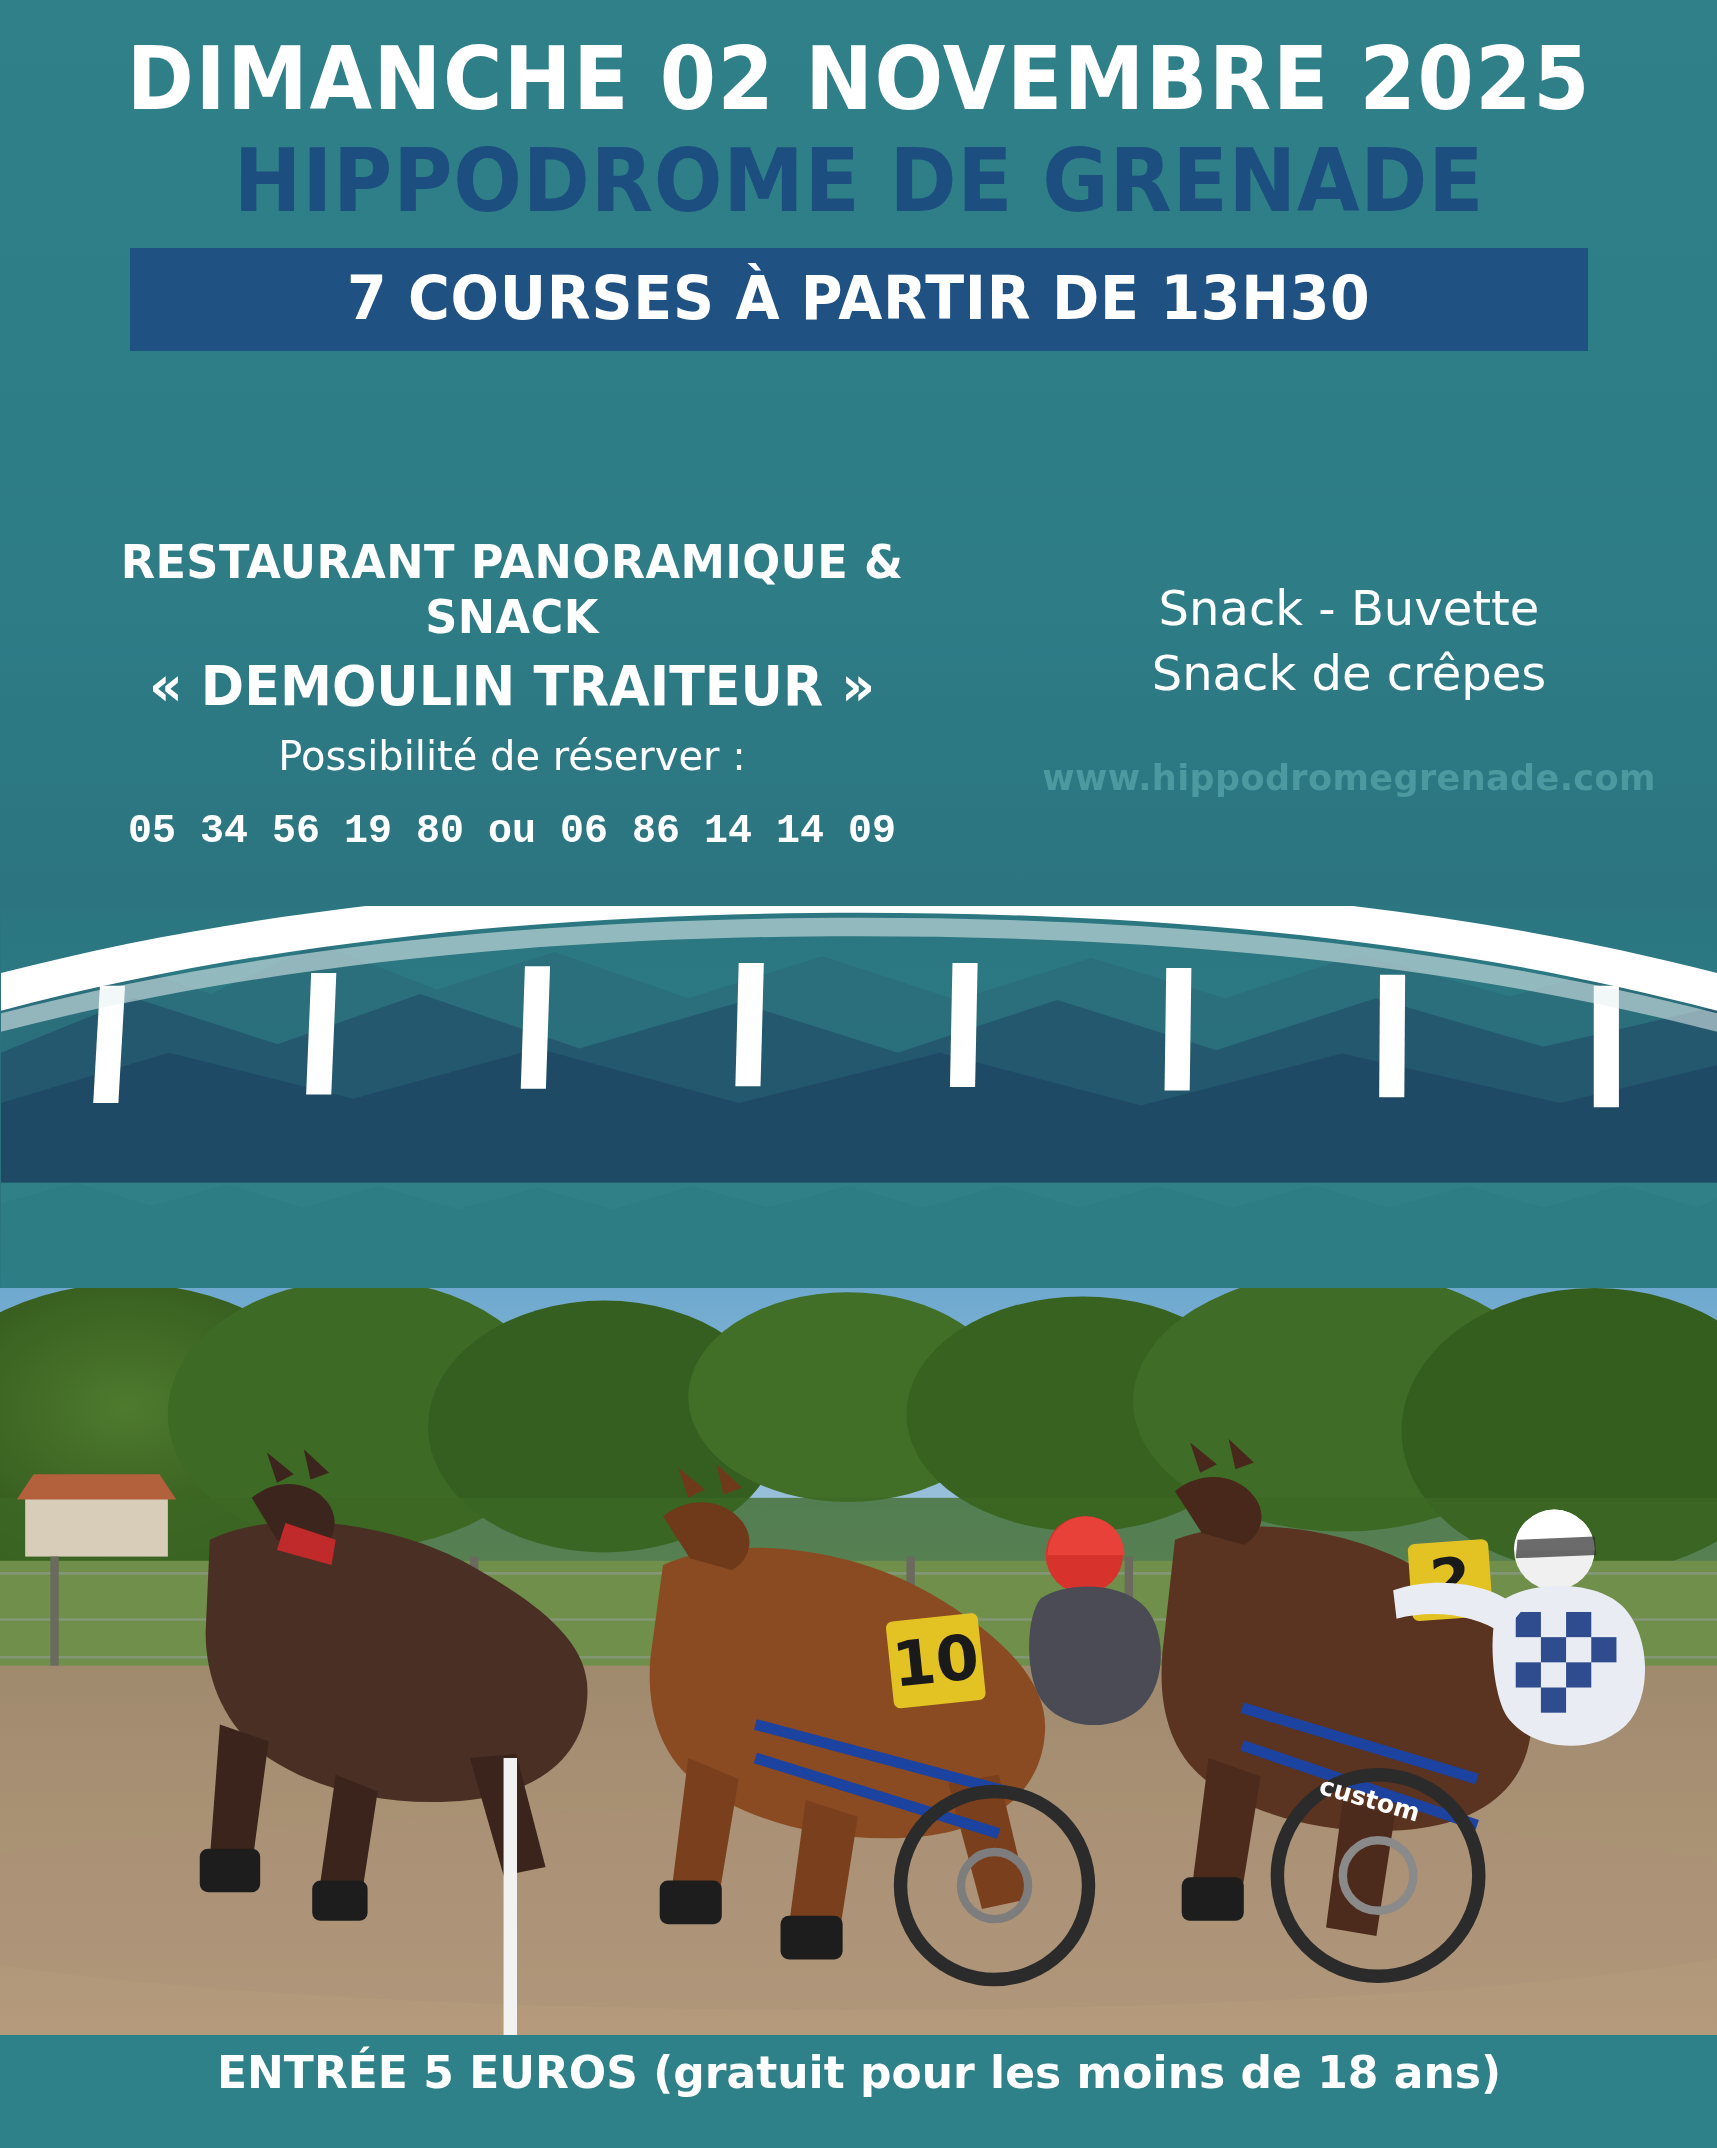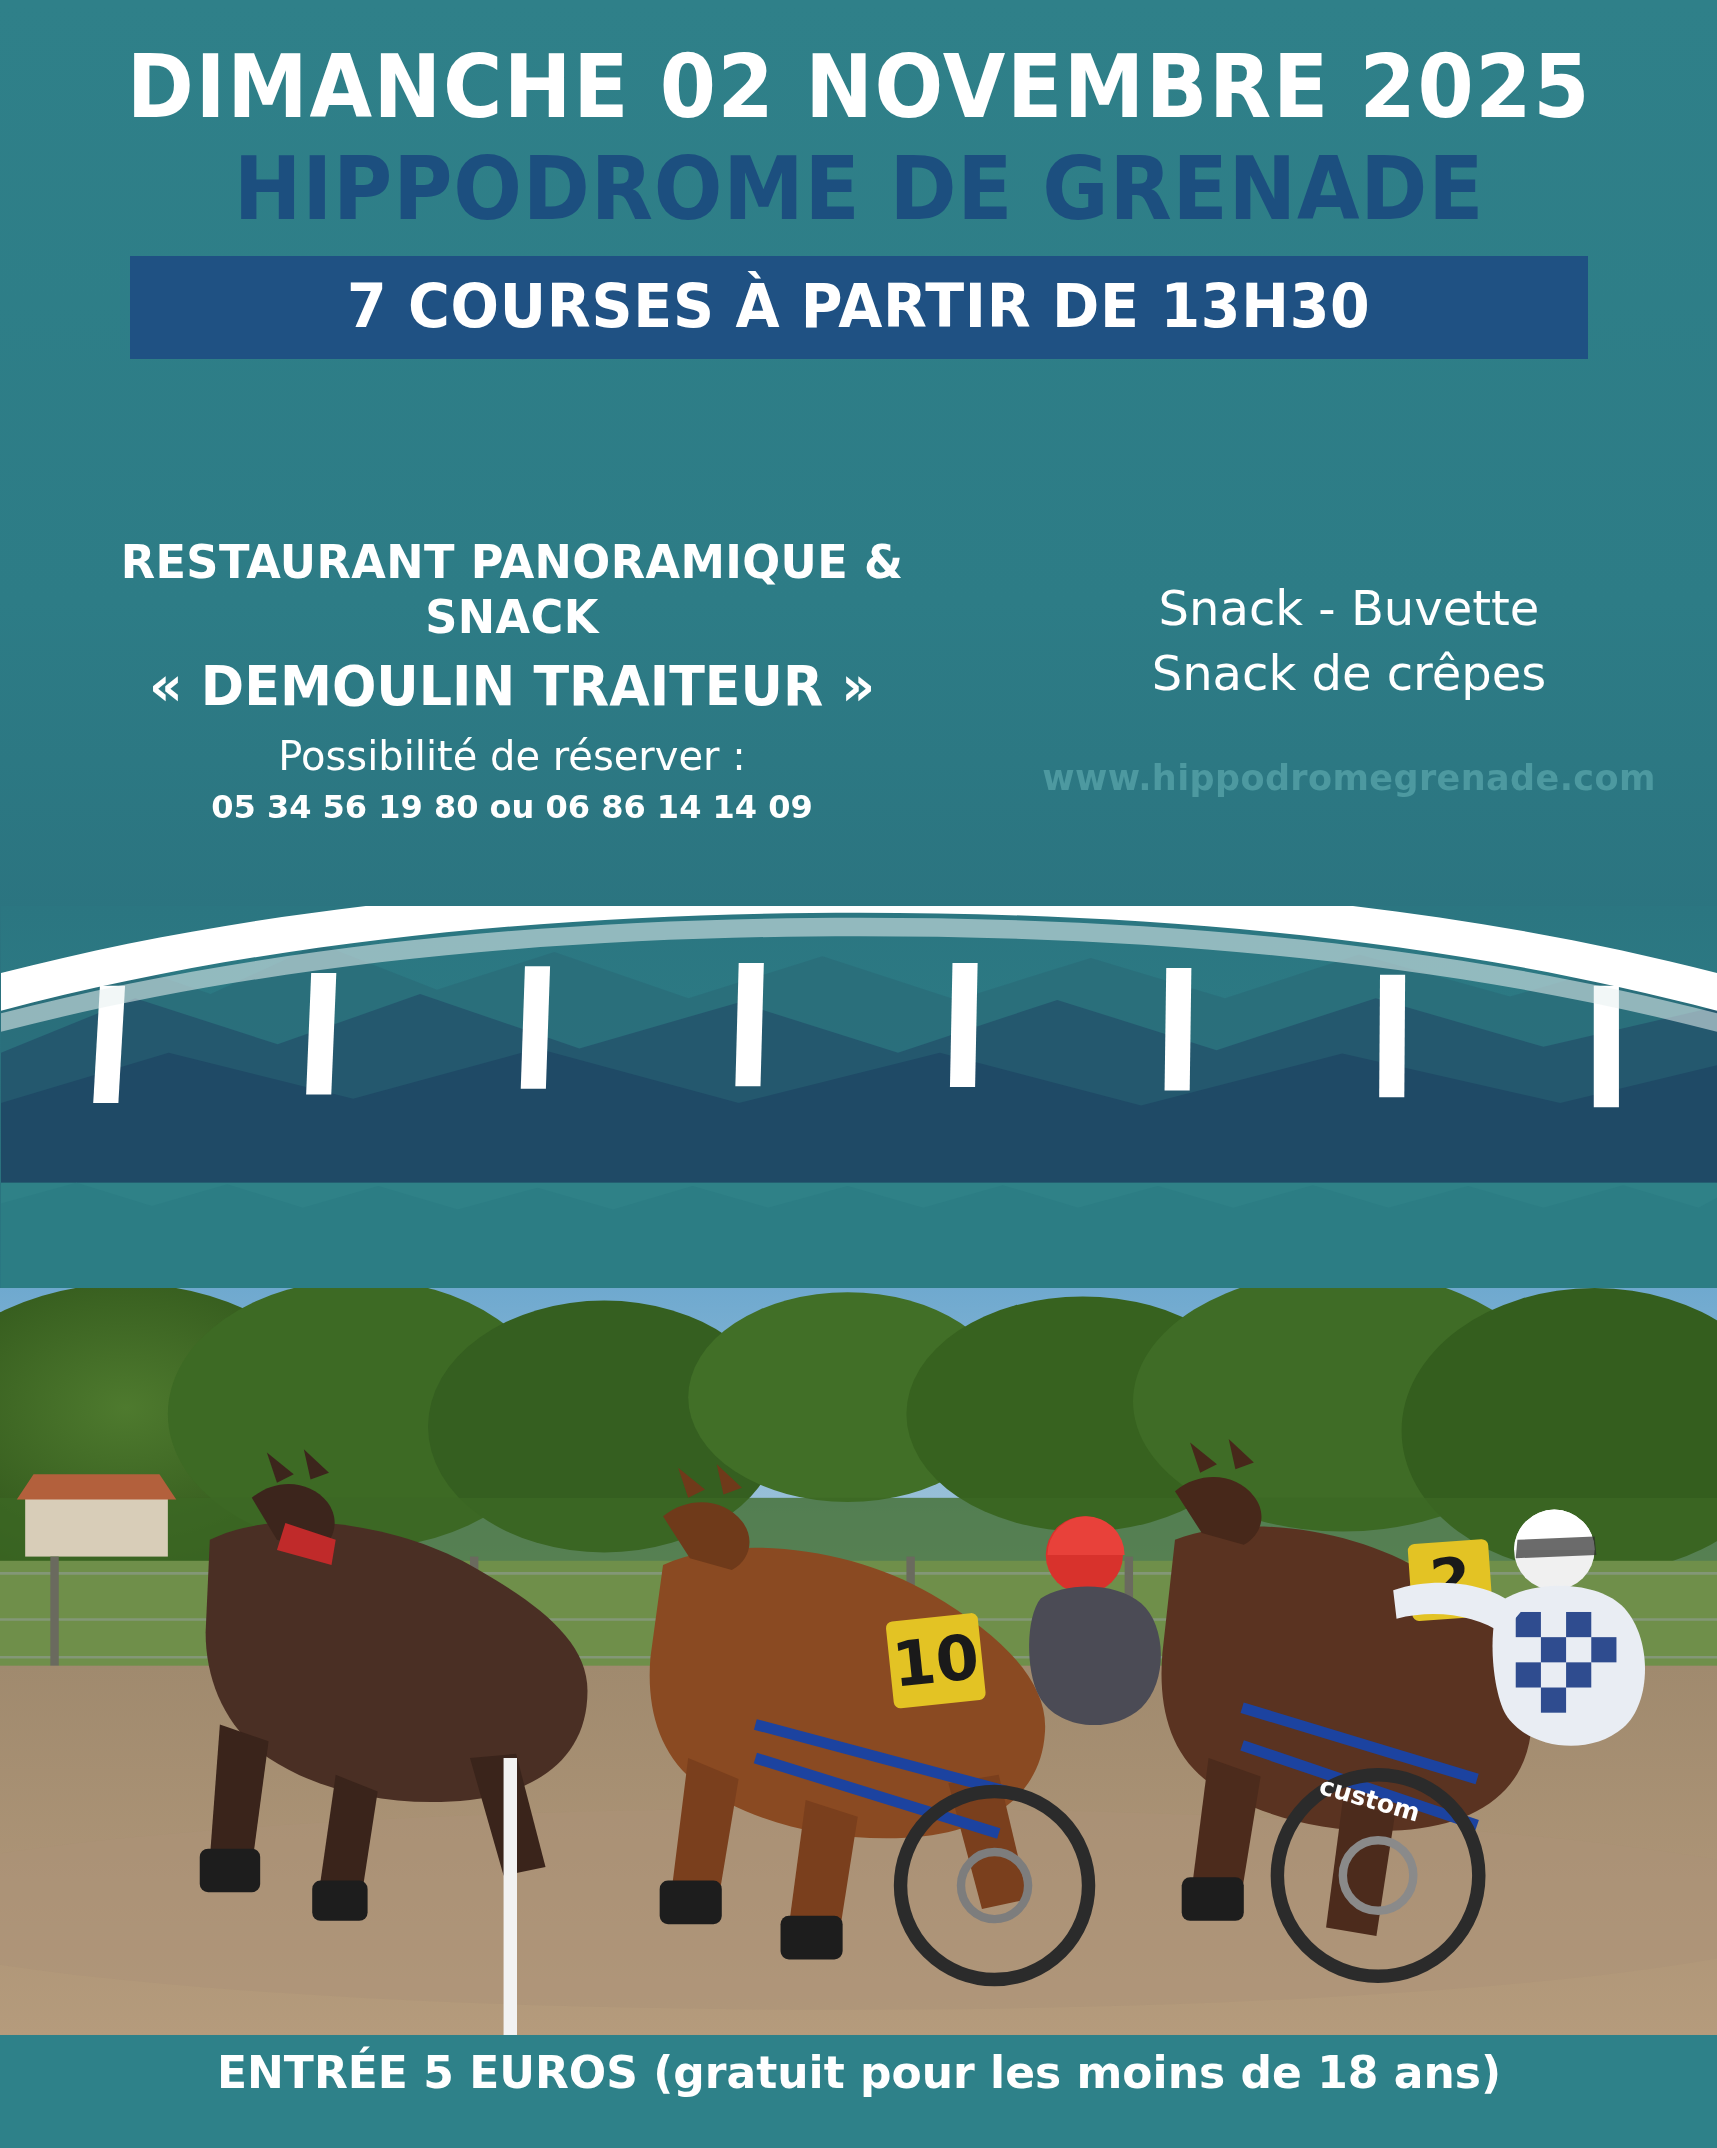--- a/index.html
+++ b/index.html
@@ -18,21 +18,21 @@
     position: relative;
     width: 1718px;
     height: 2148px;
     background: linear-gradient(180deg, #2f8089 0%, #2d7c86 28%, #2a6f7c 52%, #2a7b85 62%, #2e8189 70%);
     overflow: hidden;
   }
 
   
   .header {
     position: absolute;
-    top: 8px; left: 0; right: 0;
+    top: 0; left: 0; right: 0;
     padding-top: 34px;
     text-align: center;
   }
   .date-line {
     color: #ffffff;
     font-size: 87px;
     font-weight: 700;
     letter-spacing: 1.7px;
     line-height: 1.05;
     font-family: "DejaVu Sans", sans-serif;
@@ -93,23 +93,24 @@
     margin-top: 10px;
     transform: scaleX(0.95);
   }
   .resto-reserve {
     font-size: 40px;
     font-weight: 400;
     margin-top: 15px;
     font-family: "DejaVu Sans", sans-serif;
   }
   .resto-phone {
-    font-size: 32px;
-    font-weight: 700;
-    margin-top: 9px;
+    font-size: 40px;
+    font-weight: 700;
+    margin-top: 30px;
+    font-family: Liberation Mono, monospace;
   }
 
   .info-right {
     position: absolute;
     right: 50px;
     top: 42px;
     width: 638px;
     text-align: center;
     color: #ffffff;
     font-family: "DejaVu Sans", sans-serif;

